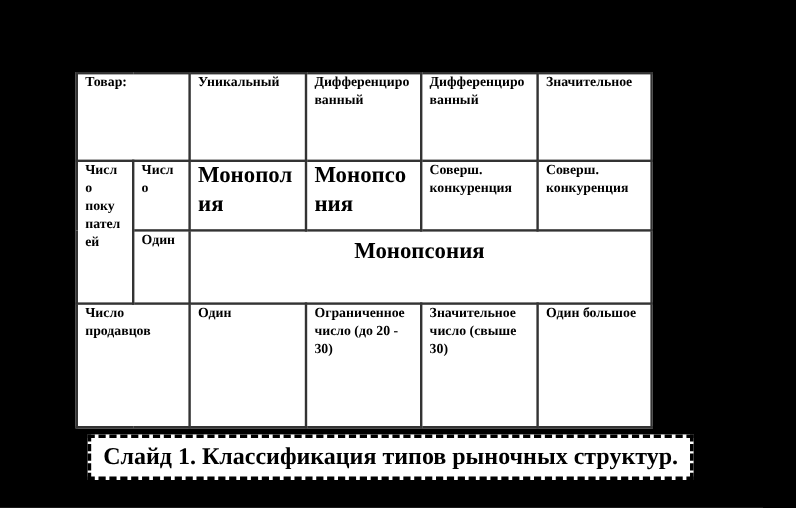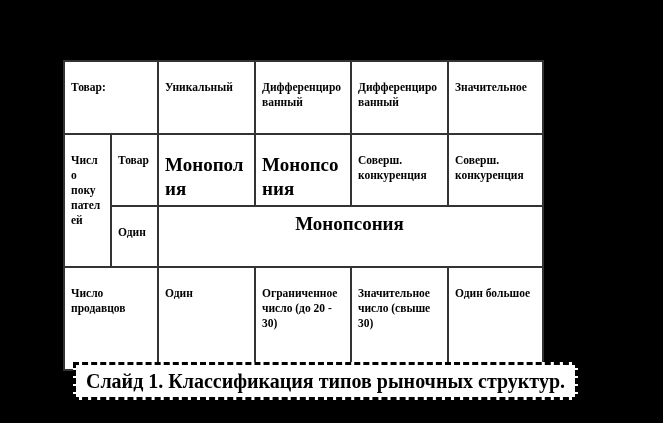--- a/index.html
+++ b/index.html
@@ -24,38 +24,38 @@
     border-collapse: collapse;
     table-layout: fixed;
     background: #ffffff;
     border: 2px solid #000000;
   }
   table.mtable td {
     border: 2px solid #333333;
     background: #ffffff;
     vertical-align: top;
     text-align: left;
-    padding: 18px 8px 4px 6px;
+    padding: 0 8px 4px 6px;
     font-weight: bold;
     font-size: 11.5px;
     line-height: 15px;
     word-break: break-word;
     overflow-wrap: anywhere;
   }
   table.mtable td.big {
     font-size: 19px;
     line-height: 24px;
   }
   table.mtable td.monopsony {
     font-size: 19px;
     text-align: center;
     padding-top: 5px;
   }
   tr.r1 { height: 73px; }
-  tr.r2 { height: 71px; }
+  tr.r2 { height: 58px; }
   tr.r3 { height: 61px; }
   tr.r4 { height: 103px; }
   .caption-box {
     position: absolute;
     left: 73px;
     top: 362px;
     width: 505px;
     height: 38px;
     box-sizing: border-box;
     background: #ffffff;
@@ -87,21 +87,21 @@
     <tbody>
       <tr class="r1">
         <td colspan="2">Товар:</td>
         <td>Уникальный</td>
         <td>Дифференцированный</td>
         <td>Дифференцированный</td>
         <td>Значительное</td>
       </tr>
       <tr class="r2">
         <td rowspan="2">Число покупателей</td>
-        <td>Товар</td>
+        <td>Число</td>
         <td class="big">Монополия</td>
         <td class="big">Монопсония</td>
         <td>Соверш. конкуренция</td>
         <td>Соверш. конкуренция</td>
       </tr>
       <tr class="r3">
         <td>Один</td>
         <td class="big monopsony" colspan="4">Монопсония</td>
       </tr>
       <tr class="r4">

